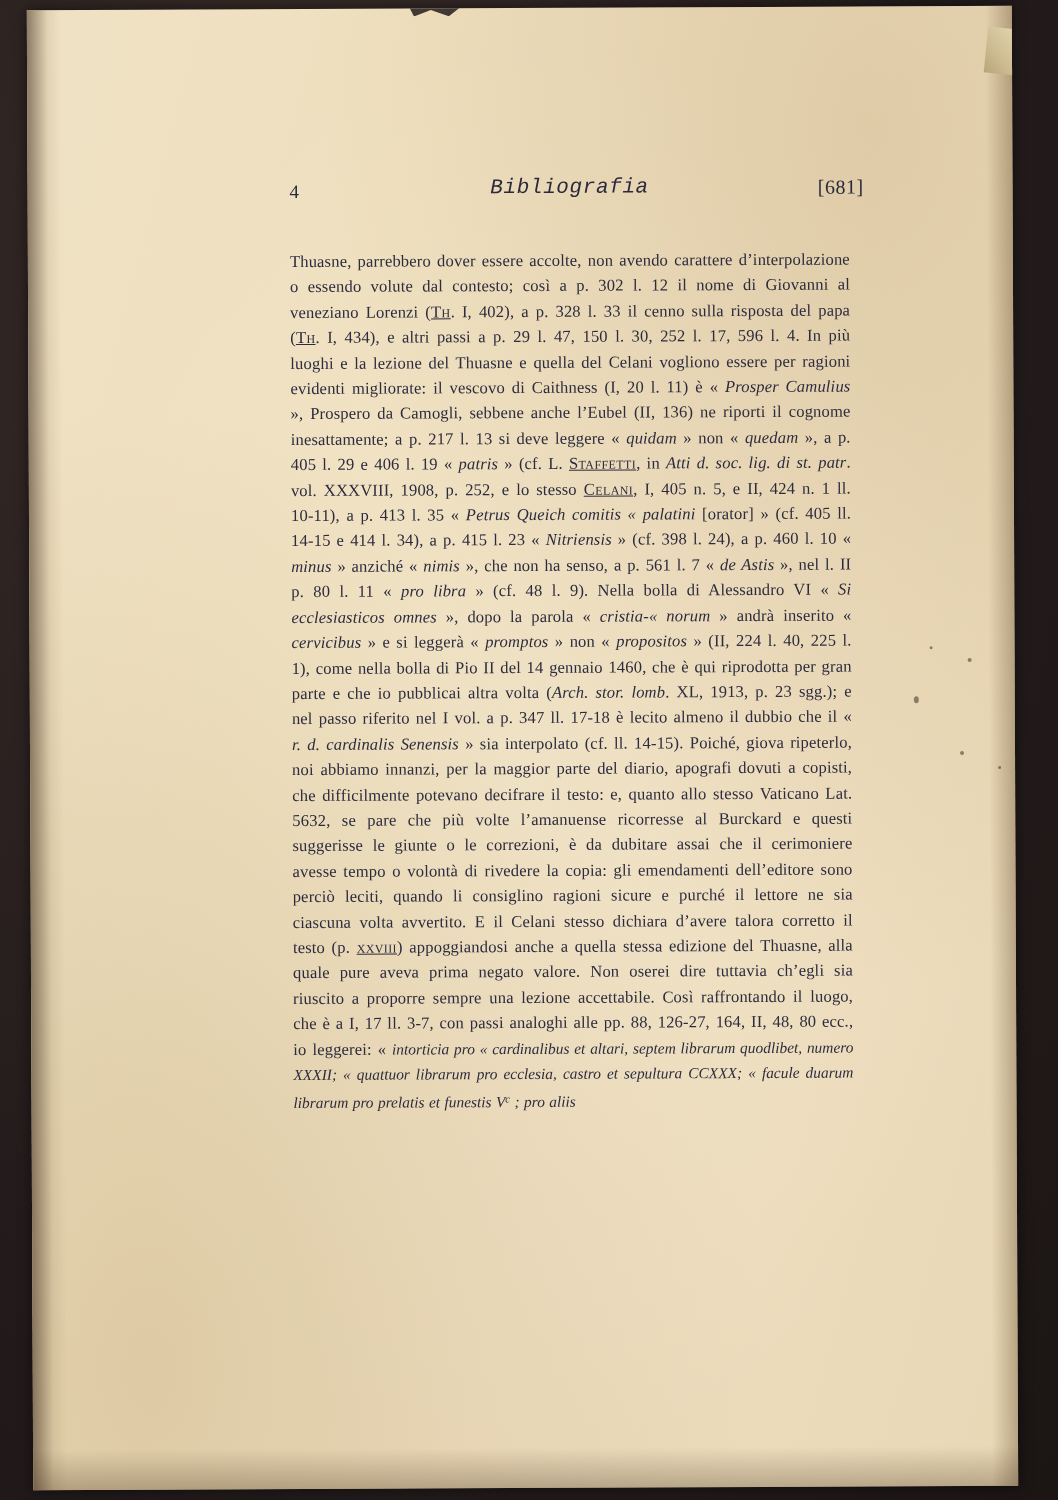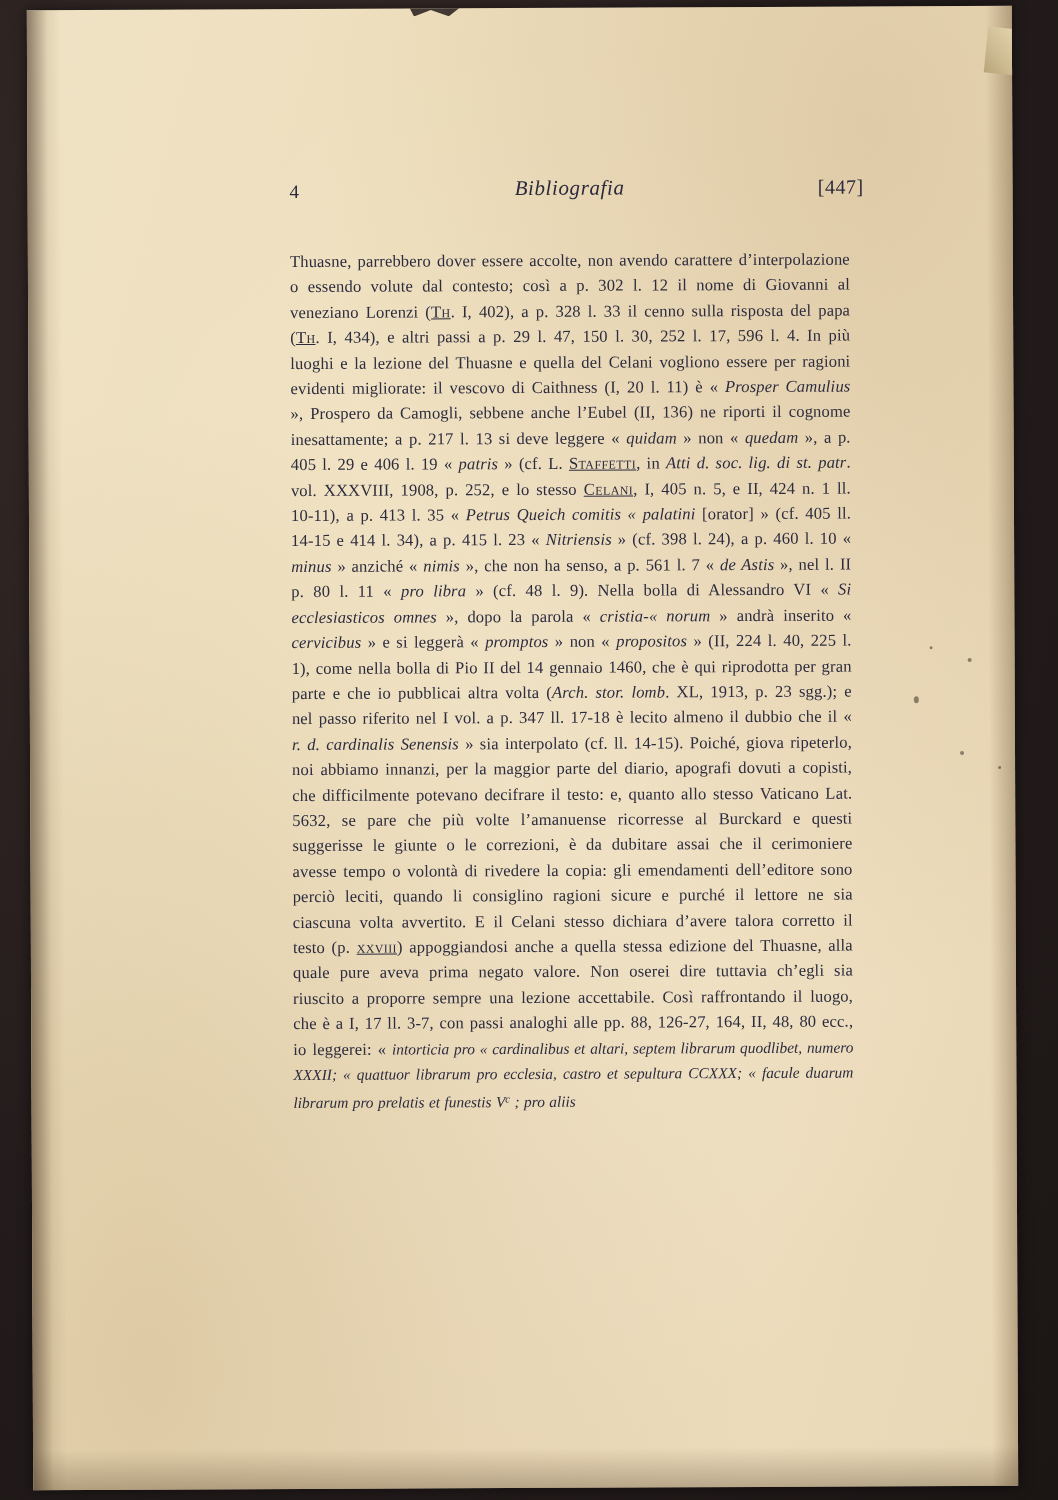--- a/index.html
+++ b/index.html
@@ -116,20 +116,21 @@
   }
   #runhead-title {
     position: absolute;
     left: 50%;
     top: 0;
     transform: translateX(-50%);
     font-style: italic;
     font-size: 21px;
     letter-spacing: 0.6px;
     white-space: nowrap;
+    font-family: Liberation Mono, monospace;
   }
   #folio-right {
     position: absolute;
     right: -14px;
     top: 1px;
     font-size: 20px;
     letter-spacing: 0.5px;
   }
   #body-text {
     margin-top: 34px;
@@ -182,21 +183,21 @@
     <div class="speck" style="left:938px; top:652px; width:4px; height:4px;"></div>
     <div class="speck" style="left:884px; top:690px; width:5px; height:7px;"></div>
     <div class="speck" style="left:930px; top:745px; width:4px; height:4px;"></div>
     <div class="speck" style="left:968px; top:760px; width:3px; height:3px;"></div>
 
     <div id="content">
 
       <div id="runhead">
         <div id="folio-left">4</div>
         <div id="runhead-title">Bibliografia</div>
-        <div id="folio-right">[447]</div>
+        <div id="folio-right">[681]</div>
       </div>
 
       <div id="body-text">
         <p>
           <span id="runs"><span>Thuasne, parrebbero dover essere accolte, non avendo carattere d’interpolazione o essendo volute dal contesto; così a p. 302 l. 12 il nome di Giovanni al veneziano Lorenzi (</span><span class="sc">Th</span><span>. I, 402), a p. 328 l. 33 il cenno sulla risposta del papa (</span><span class="sc">Th</span><span>. I, 434), e altri passi a p. 29 l. 47, 150 l. 30, 252 l. 17, 596 l. 4. In più luoghi e la lezione del Thuasne e quella del Celani vogliono essere per ragioni evidenti migliorate: il vescovo di Caithness (I, 20 l. 11) è « </span><span class="ital">Prosper Camulius</span><span> », Prospero da Camogli, sebbene anche l’Eubel (II, 136) ne riporti il cognome inesattamente; a p. 217 l. 13 si deve leggere « </span><span class="ital">quidam</span><span> » non « </span><span class="ital">quedam</span><span> », a p. 405 l. 29 e 406 l. 19 « </span><span class="ital">patris</span><span> » (cf. L. </span><span class="sc">Staffetti</span><span>, in </span><span class="ital">Atti d. soc. lig. di st. patr</span><span>. vol. XXXVIII, 1908, p. 252, e lo stesso </span><span class="sc">Celani</span><span>, I, 405 n. 5, e II, 424 n. 1 ll. 10-11), a p. 413 l. 35 « </span><span class="ital">Petrus Queich comitis « palatini</span><span> [orator] » (cf. 405 ll. 14-15 e 414 l. 34), a p. 415 l. 23 « </span><span class="ital">Nitriensis</span><span> » (cf. 398 l. 24), a p. 460 l. 10 « </span><span class="ital">minus</span><span> » anziché « </span><span class="ital">nimis</span><span> », che non ha senso, a p. 561 l. 7 « </span><span class="ital">de Astis</span><span> », nel l. II p. 80 l. 11 « </span><span class="ital">pro libra</span><span> » (cf. 48 l. 9). Nella bolla di Alessandro VI « </span><span class="ital">Si ecclesiasticos omnes</span><span> », dopo la parola « </span><span class="ital">cristia-« norum</span><span> » andrà inserito « </span><span class="ital">cervicibus</span><span> » e si leggerà « </span><span class="ital">promptos</span><span> » non « </span><span class="ital">propositos</span><span> » (II, 224 l. 40, 225 l. 1), come nella bolla di Pio II del 14 gennaio 1460, che è qui riprodotta per gran parte e che io pubblicai altra volta (</span><span class="ital">Arch. stor. lomb</span><span>. XL, 1913, p. 23 sgg.); e nel passo riferito nel I vol. a p. 347 ll. 17-18 è lecito almeno il dubbio che il « </span><span class="ital">r. d. cardinalis Senensis</span><span> » sia interpolato (cf. ll. 14-15). Poiché, giova ripeterlo, noi abbiamo innanzi, per la maggior parte del diario, apografi dovuti a copisti, che difficilmente potevano decifrare il testo: e, quanto allo stesso Vaticano Lat. 5632, se pare che più volte l’amanuense ricorresse al Burckard e questi suggerisse le giunte o le correzioni, è da dubitare assai che il cerimoniere avesse tempo o volontà di rivedere la copia: gli emendamenti dell’editore sono perciò leciti, quando li consiglino ragioni sicure e purché il lettore ne sia ciascuna volta avvertito. E il Celani stesso dichiara d’avere talora corretto il testo (p. </span><span class="sc">xxviii</span><span>) appoggiandosi anche a quella stessa edizione del Thuasne, alla quale pure aveva prima negato valore. Non oserei dire tuttavia ch’egli sia riuscito a proporre sempre una lezione accettabile. Così raffrontando il luogo, che è a I, 17 ll. 3-7, con passi analoghi alle pp. 88, 126-27, 164, II, 48, 80 ecc., io leggerei: « </span><span class="lastlines">intorticia pro « cardinalibus et altari, septem librarum quodlibet, numero XXXII; « quattuor librarum pro ecclesia, castro et sepultura CCXXX; « facule duarum librarum pro prelatis et funestis V<sup>c</sup> ; pro aliis</span></span>
         </p>
       </div>
 
     </div>
   </div>

